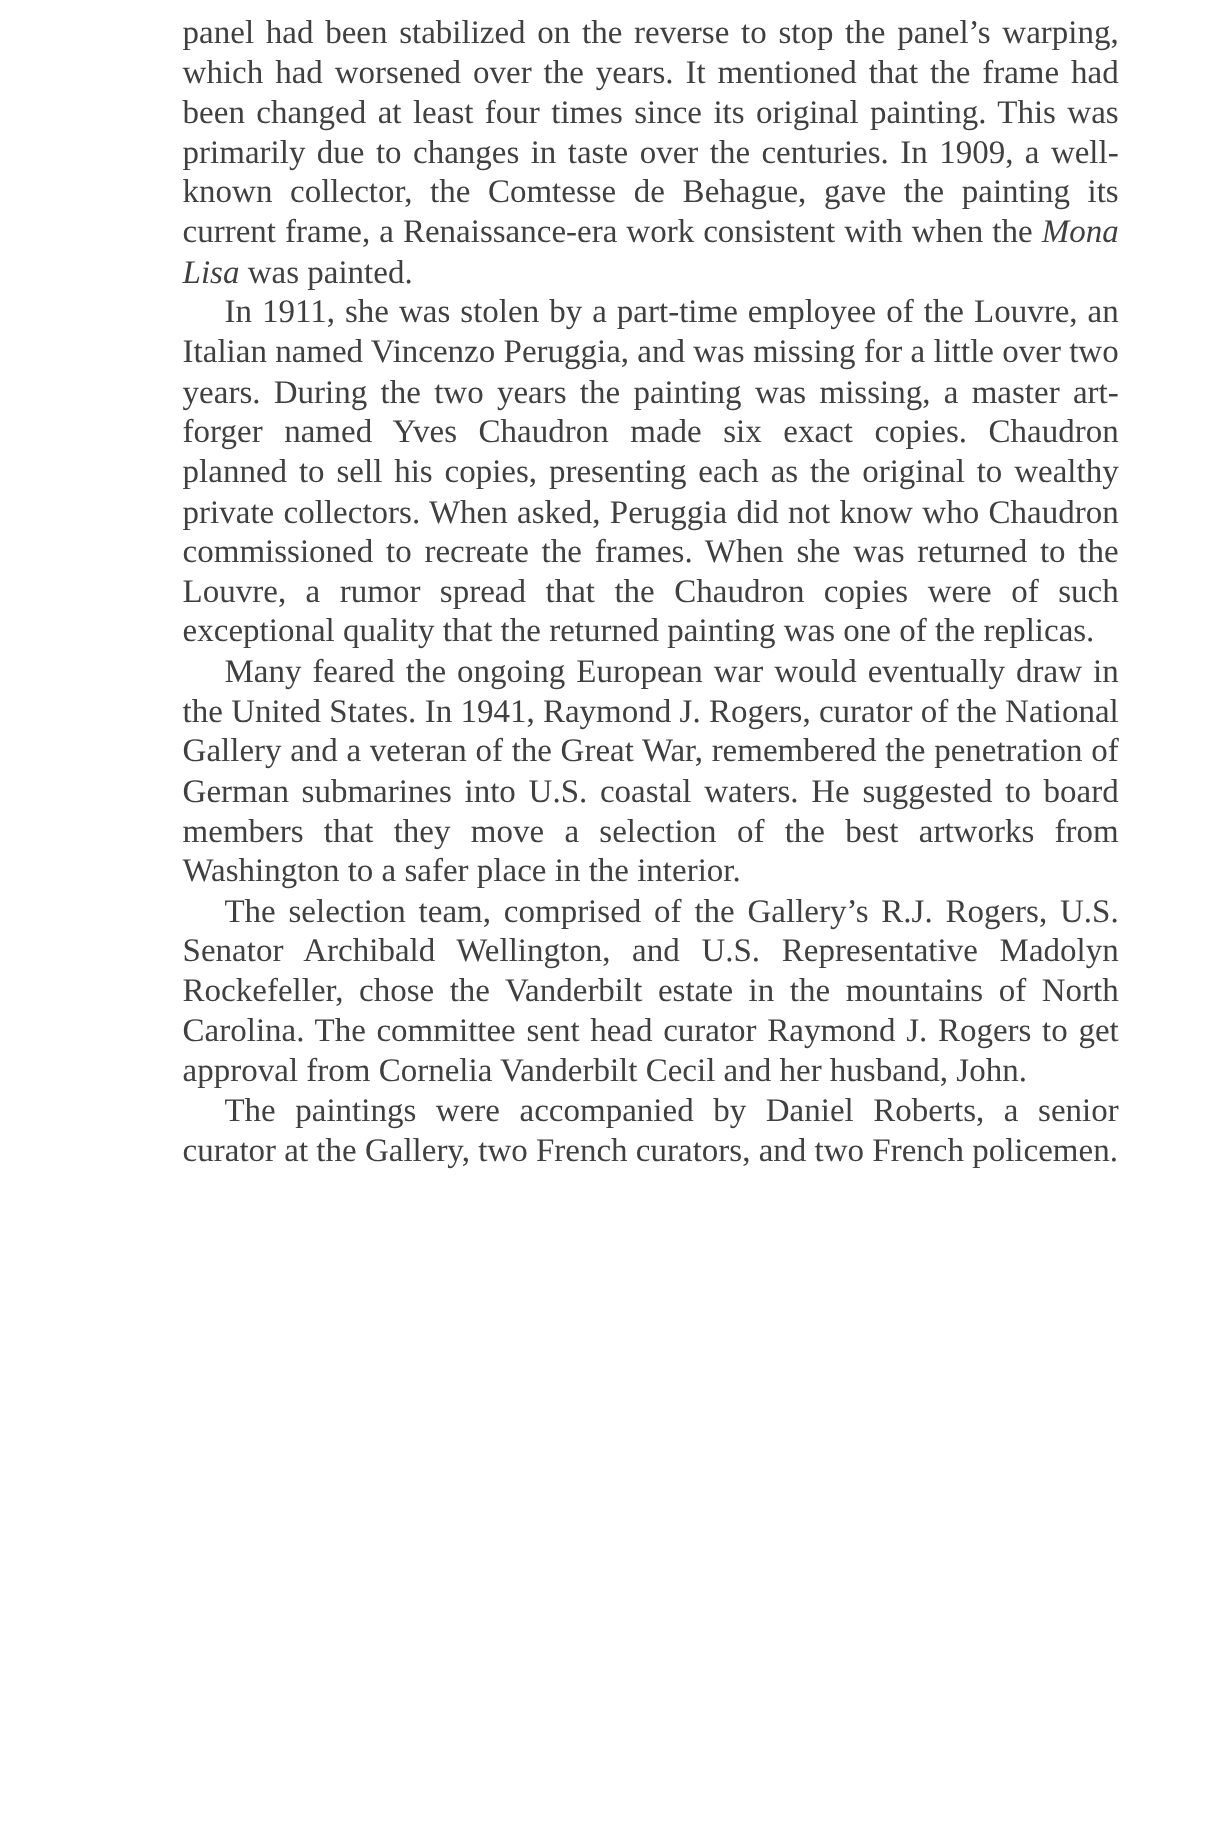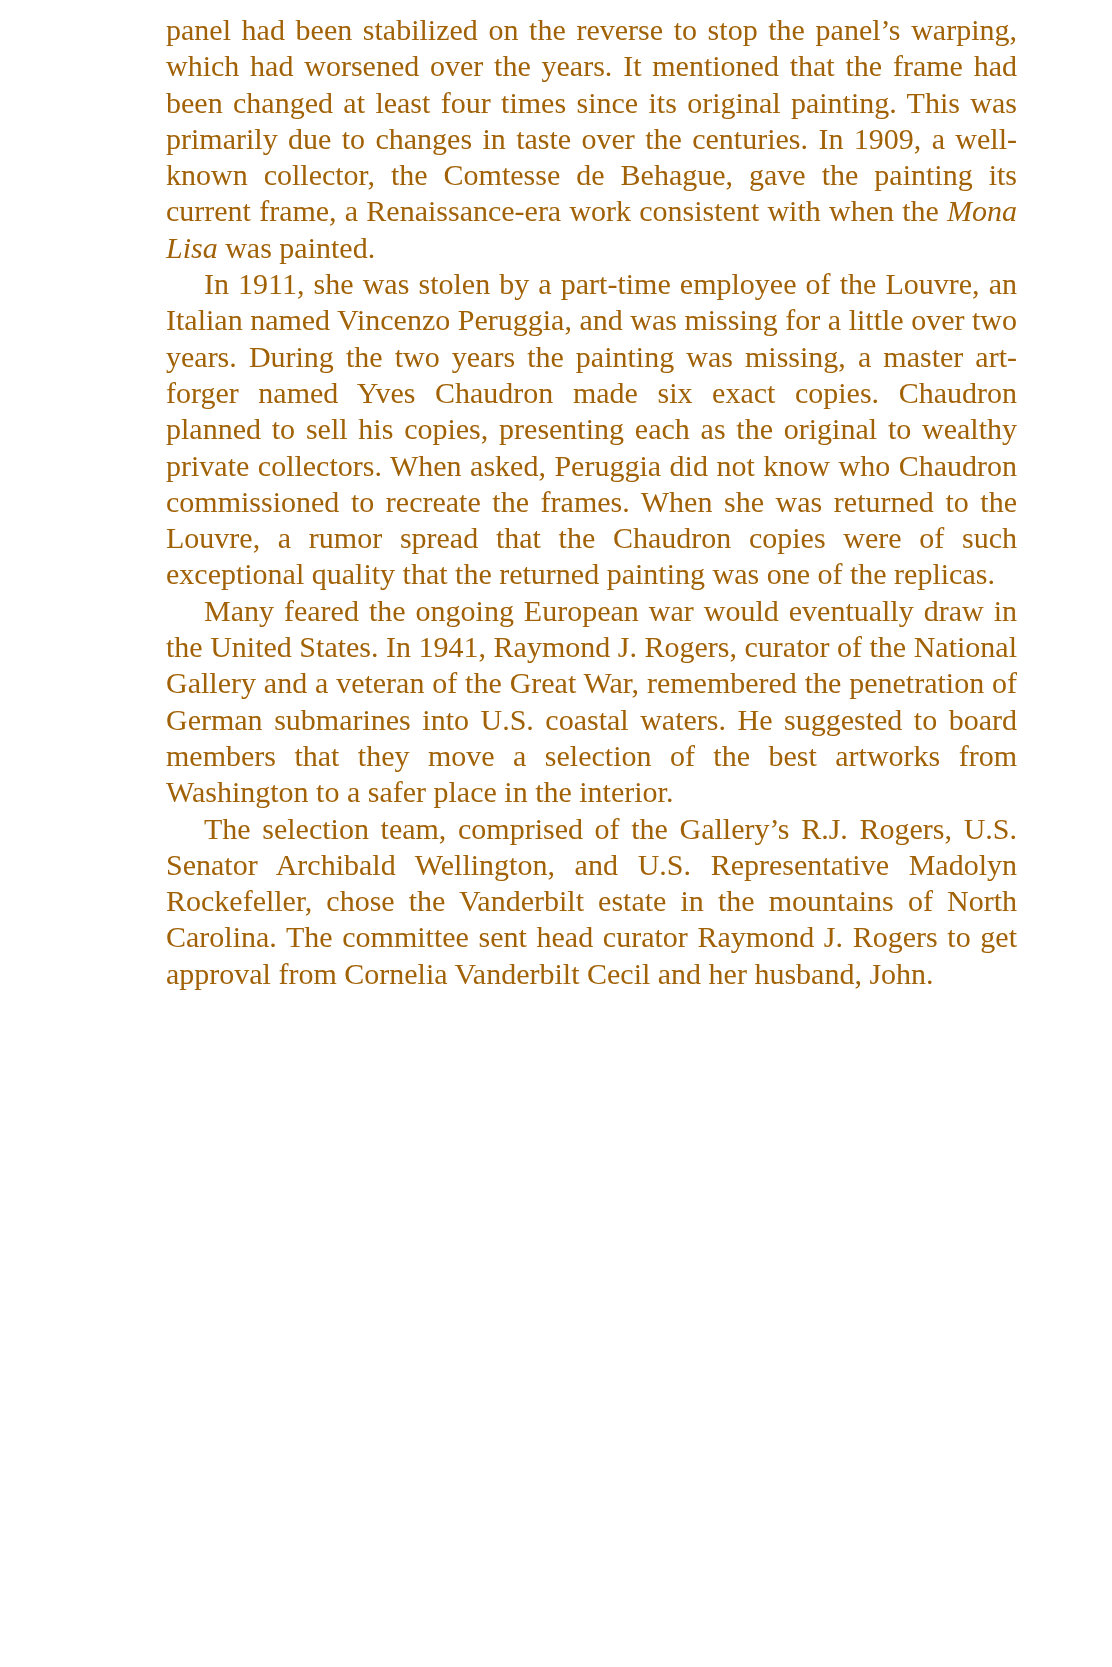--- a/index.html
+++ b/index.html
@@ -36,19 +36,20 @@
     text-indent: 0;
   }
   .page-text i {
     font-style: italic;
   }
 </style>
 </head>
 <body style="background: rgb(255, 255, 255);">
 
 <div class="book-page">
-  <div class="page-text" style="color: #a16207;">
+  <div class="page-text" style="color: #404040;">
       <p class="para no-indent"><span>panel had been stabilized on the reverse to stop the panel’s warping, which had worsened over the years. It mentioned that the frame had been changed at least four times since its original painting. This was primarily due to changes in taste over the centuries. In 1909, a well-known collector, the Comtesse de Behague, gave the painting its current frame, a Renaissance-era work consistent with when the </span><i>Mona Lisa</i><span> was painted.</span></p>
       <p class="para"><span>In 1911, she was stolen by a part-time employee of the Louvre, an Italian named Vincenzo Peruggia, and was missing for a little over two years.  During the two years the painting was missing, a master art-forger named Yves Chaudron made six exact copies. Chaudron planned to sell his copies, presenting each as the original to wealthy private collectors. When asked, Peruggia did not know who Chaudron commissioned to recreate the frames. When she was returned to the Louvre, a rumor spread that the Chaudron copies were of such exceptional quality that the returned painting was one of the replicas.</span></p>
       <p class="para"><span>Many feared the ongoing European war would eventually draw in the United States. In 1941, Raymond J. Rogers, curator of the National Gallery and a veteran of the Great War, remembered the penetration of German submarines into U.S. coastal waters. He suggested to board members that they move a selection of the best artworks from Washington to a safer place in the interior.</span></p>
       <p class="para"><span>The selection team, comprised of the Gallery’s R.J. Rogers, U.S. Senator Archibald Wellington, and U.S. Representative Madolyn Rockefeller, chose the Vanderbilt estate in the mountains of North Carolina. The committee sent head curator Raymond J. Rogers to get approval from Cornelia Vanderbilt Cecil and her husband, John.</span></p>
+      <p class="para"><span>The paintings were accompanied by Daniel Roberts, a senior curator at the Gallery, two French curators, and two French policemen.</span></p>
     </div>
 </div>
 
 </body></html>

